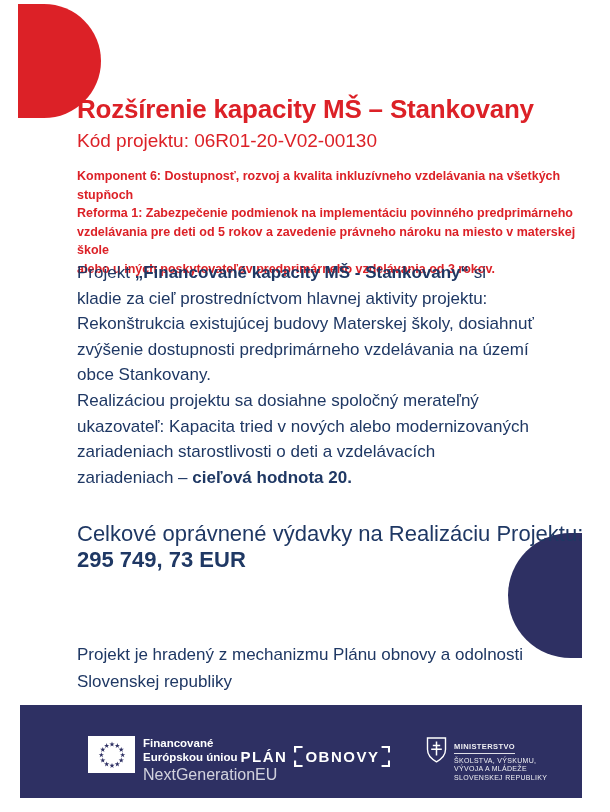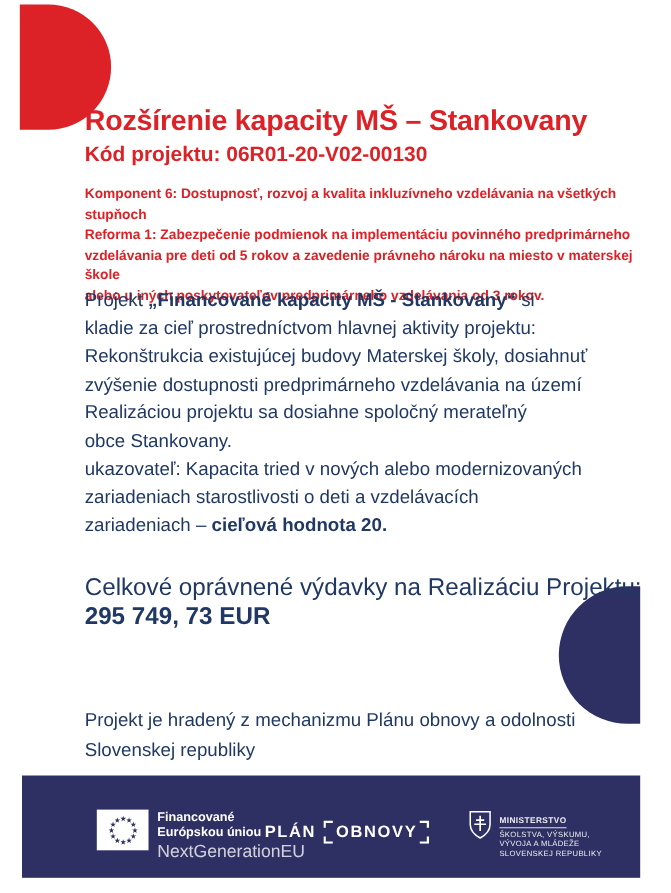--- a/index.html
+++ b/index.html
@@ -15,21 +15,21 @@
   .blue-shape {
     position:absolute; left:508px; top:533px; width:87px; height:125px;
     background:var(--panel-navy,#2E3063); border-radius:63px 6px 6px 63px;
   }
   
   .title {
     position:absolute; left:77px; top:94px; font-size:26px; font-weight:700;
     letter-spacing:-0.2px; color:var(--accent-red,#DC2127); white-space:nowrap; z-index:2;
   }
   .project-code {
-    position:absolute; left:77px; top:130px; font-size:19px; font-weight:700;
+    position:absolute; left:77px; top:130px; font-size:19px; font-weight:400;
     color:var(--accent-red,#DC2127); white-space:nowrap;
   }
   .component {
     position:absolute; left:77px; top:167px; width:520px; font-size:12.5px; font-weight:700;
     color:var(--accent-red,#DC2127); line-height:18.5px; white-space:pre-line;
   }
   
   .description {
     position:absolute; left:77px; top:260px; width:520px; font-size:17px;
     color:var(--text-navy,#1F3864); line-height:25.6px;
@@ -91,22 +91,22 @@
   <div class="component">Komponent 6: Dostupnosť, rozvoj a kvalita inkluzívneho vzdelávania na všetkých stupňoch
 Reforma 1: Zabezpečenie podmienok na implementáciu povinného predprimárneho
 vzdelávania pre deti od 5 rokov a zavedenie právneho nároku na miesto v materskej škole
 alebo u iných poskytovateľov predprimárneho vzdelávania od 3 rokov.</div>
 
   <div class="description">
       <div><span>Projekt </span><span style="font-weight: 700;">„Financované kapacity MŠ - Stankovany“</span><span> si</span></div>
       <div><span>kladie za cieľ prostredníctvom hlavnej aktivity projektu:</span></div>
       <div><span>Rekonštrukcia existujúcej budovy Materskej školy, dosiahnuť</span></div>
       <div><span>zvýšenie dostupnosti predprimárneho vzdelávania na území</span></div>
+      <div><span>obce Stankovany.</span></div>
       <div><span>Realizáciou projektu sa dosiahne spoločný merateľný</span></div>
-      <div><span>obce Stankovany.</span></div>
       <div><span>ukazovateľ: Kapacita tried v nových alebo modernizovaných</span></div>
       <div><span>zariadeniach starostlivosti o deti a vzdelávacích</span></div>
       <div><span>zariadeniach – </span><span style="font-weight: 700;">cieľová hodnota 20.</span></div>
     </div>
 
   <div class="costs">
     <div>Celkové oprávnené výdavky na Realizáciu Projektu:</div>
     <div class="costs-value">295 749, 73 EUR</div>
   </div>
 

